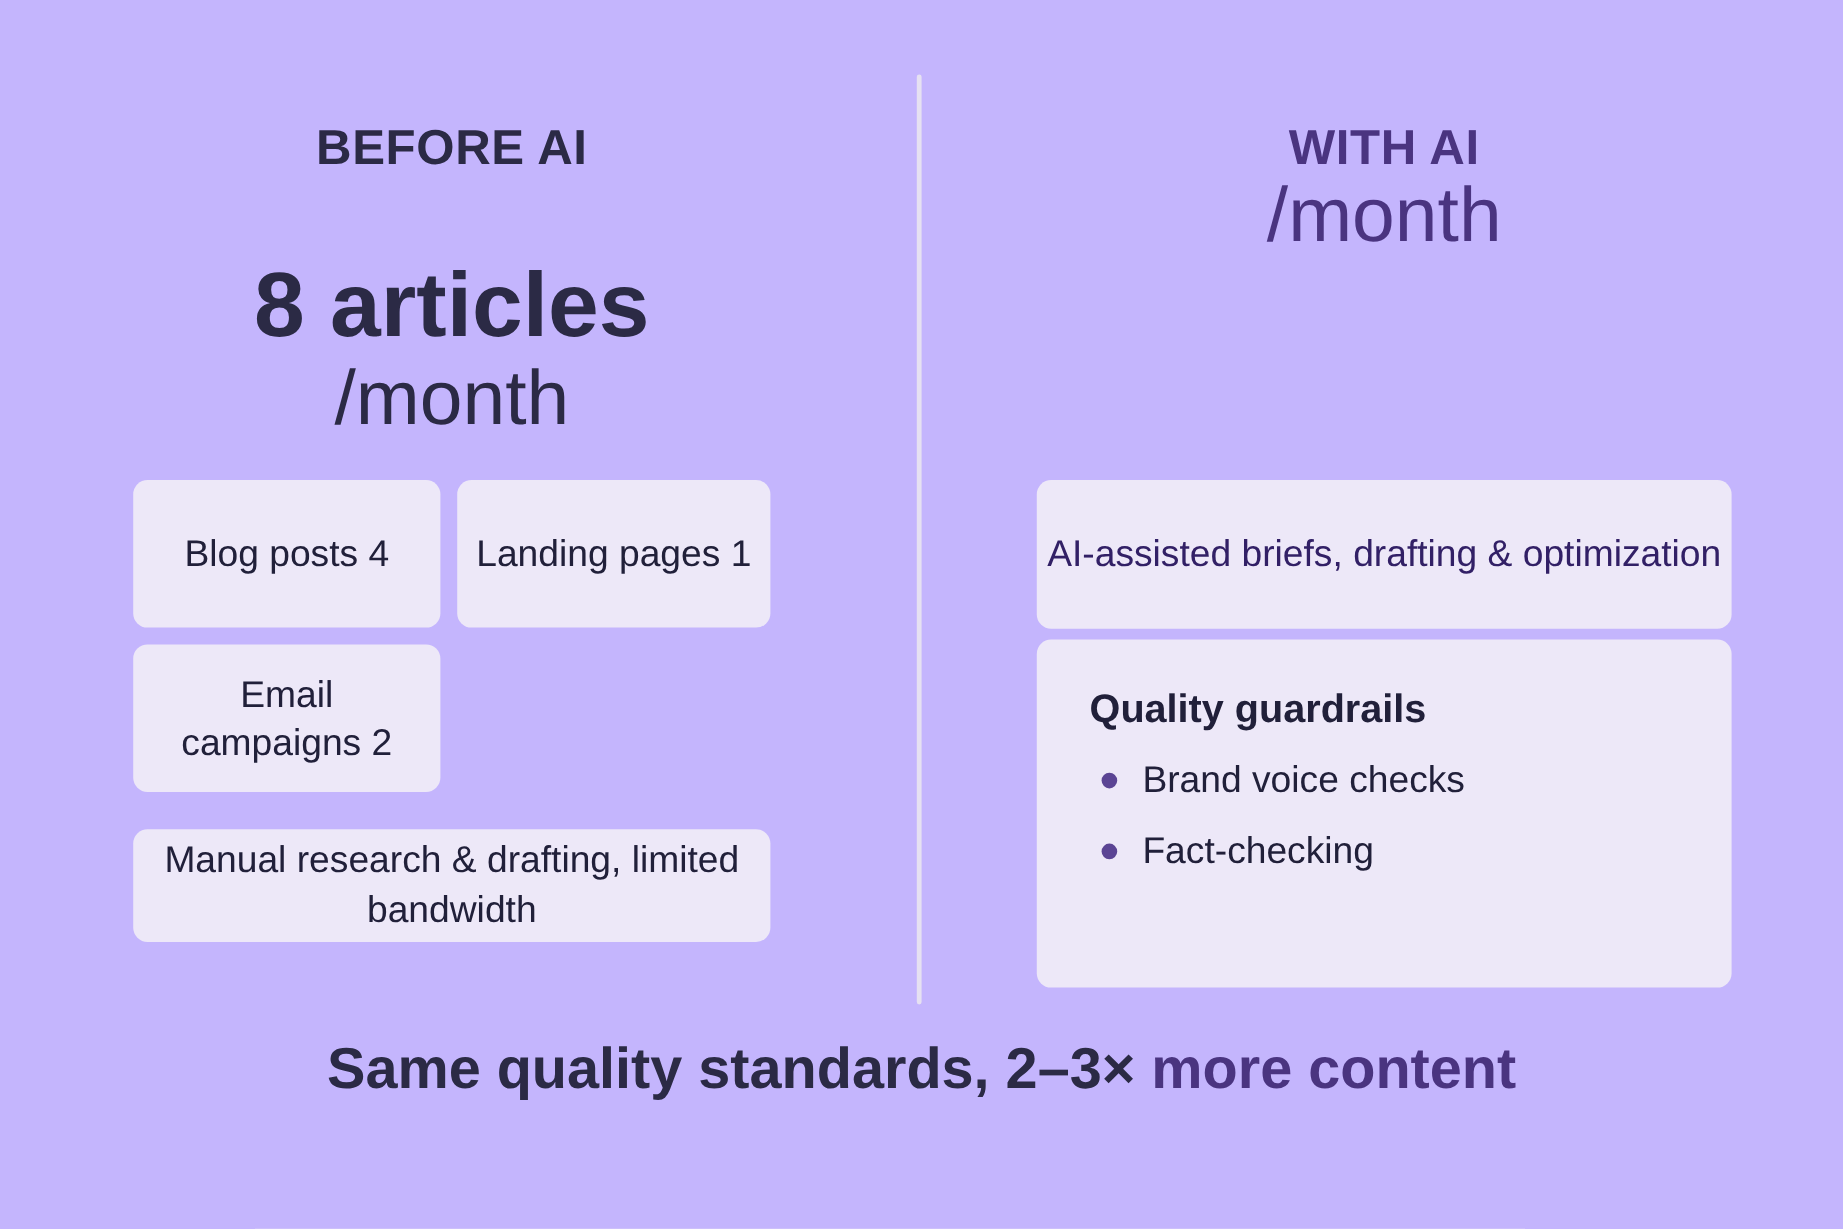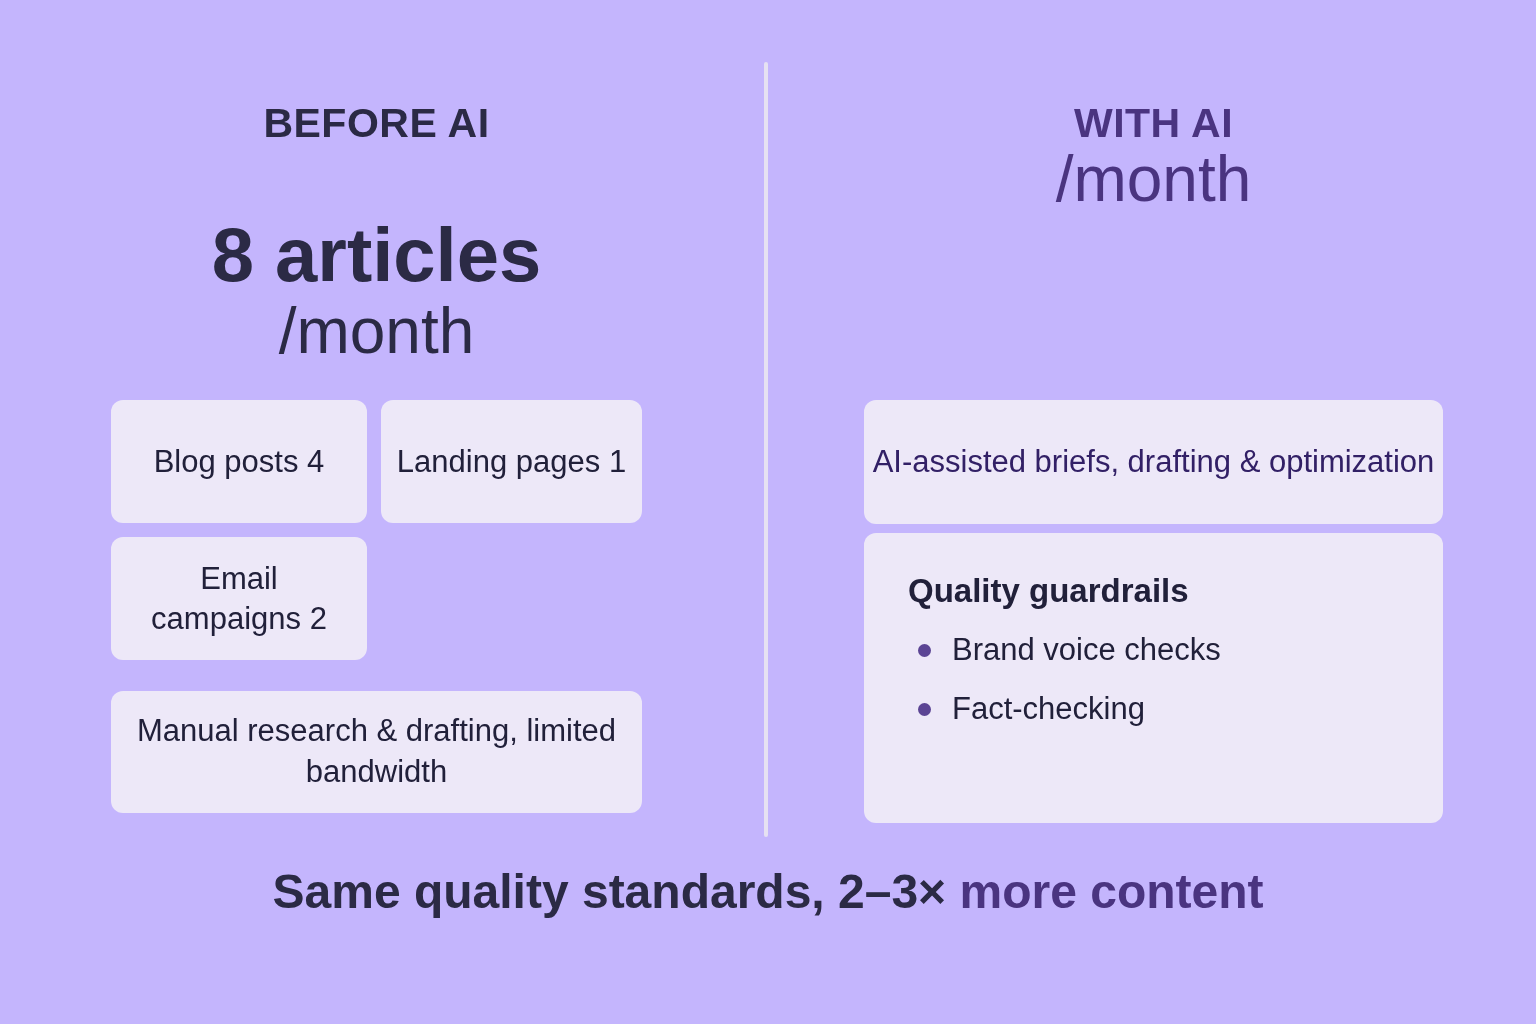--- a/index.html
+++ b/index.html
@@ -114,21 +114,21 @@
     font-size: 31px;
     line-height: 1.28;
   }
   .mini-card .num { white-space: nowrap; }
 
   .wide-card-left {
     position: absolute;
     left: 111px;
     top: 691px;
     width: 531px;
-    height: 122px;
+    height: 94px;
     display: flex;
     align-items: center;
     justify-content: center;
     padding: 6px 16px;
     box-sizing: border-box;
     text-align: center;
     color: #21203A;
     font-size: 31px;
     line-height: 1.32;
   }

